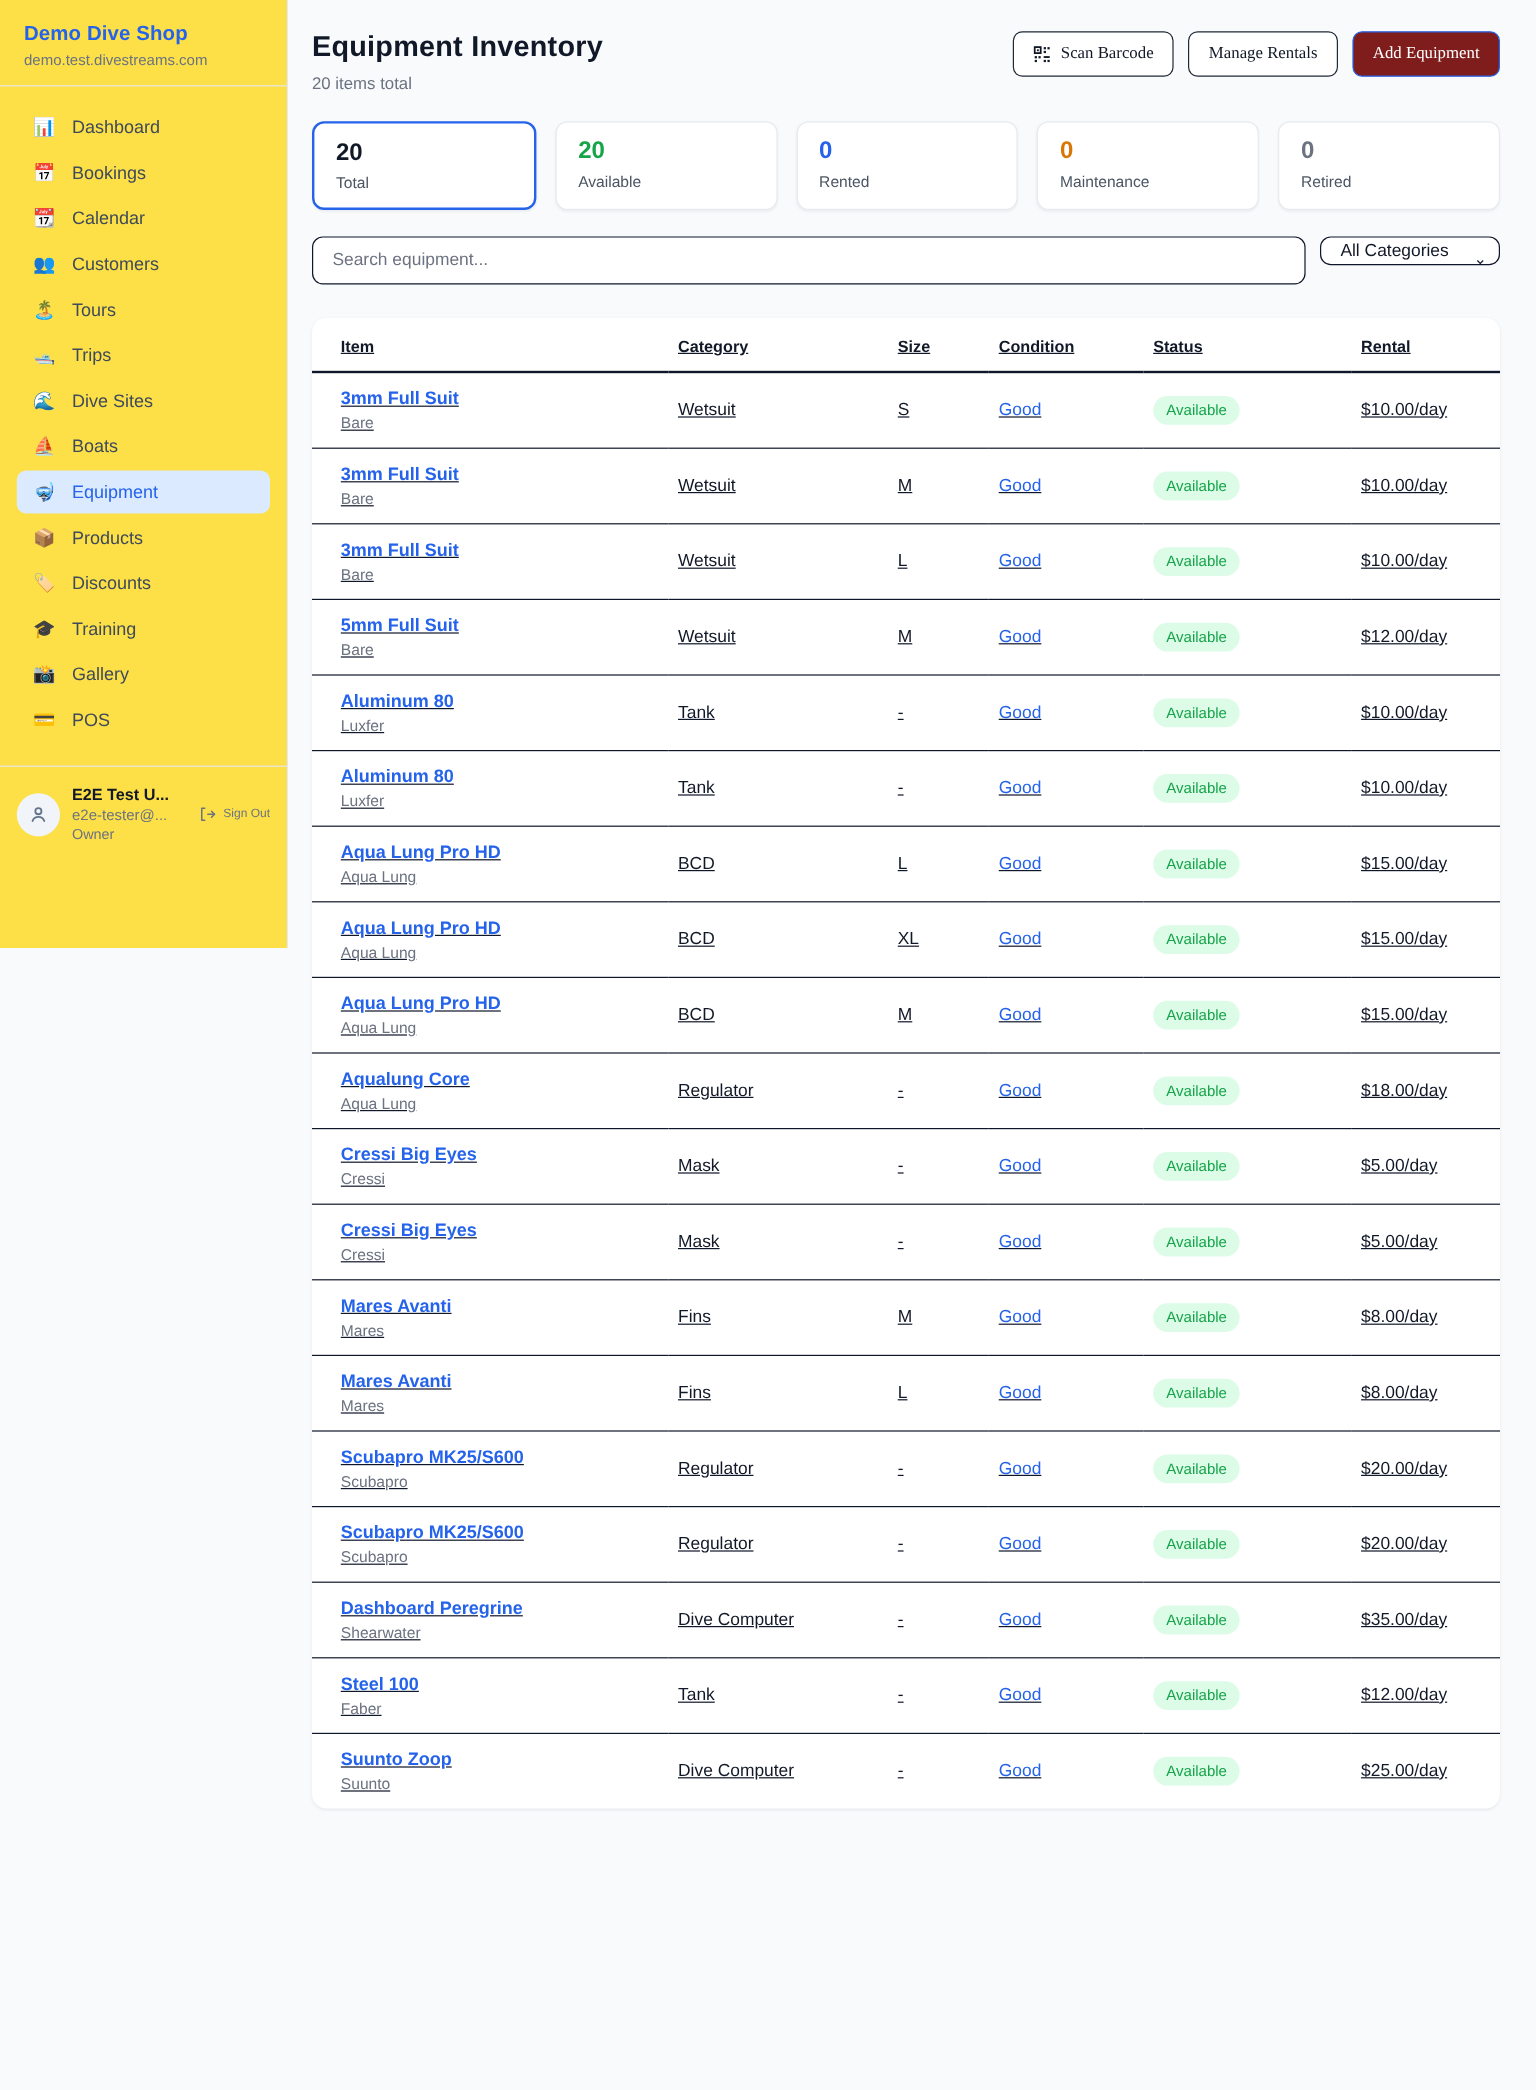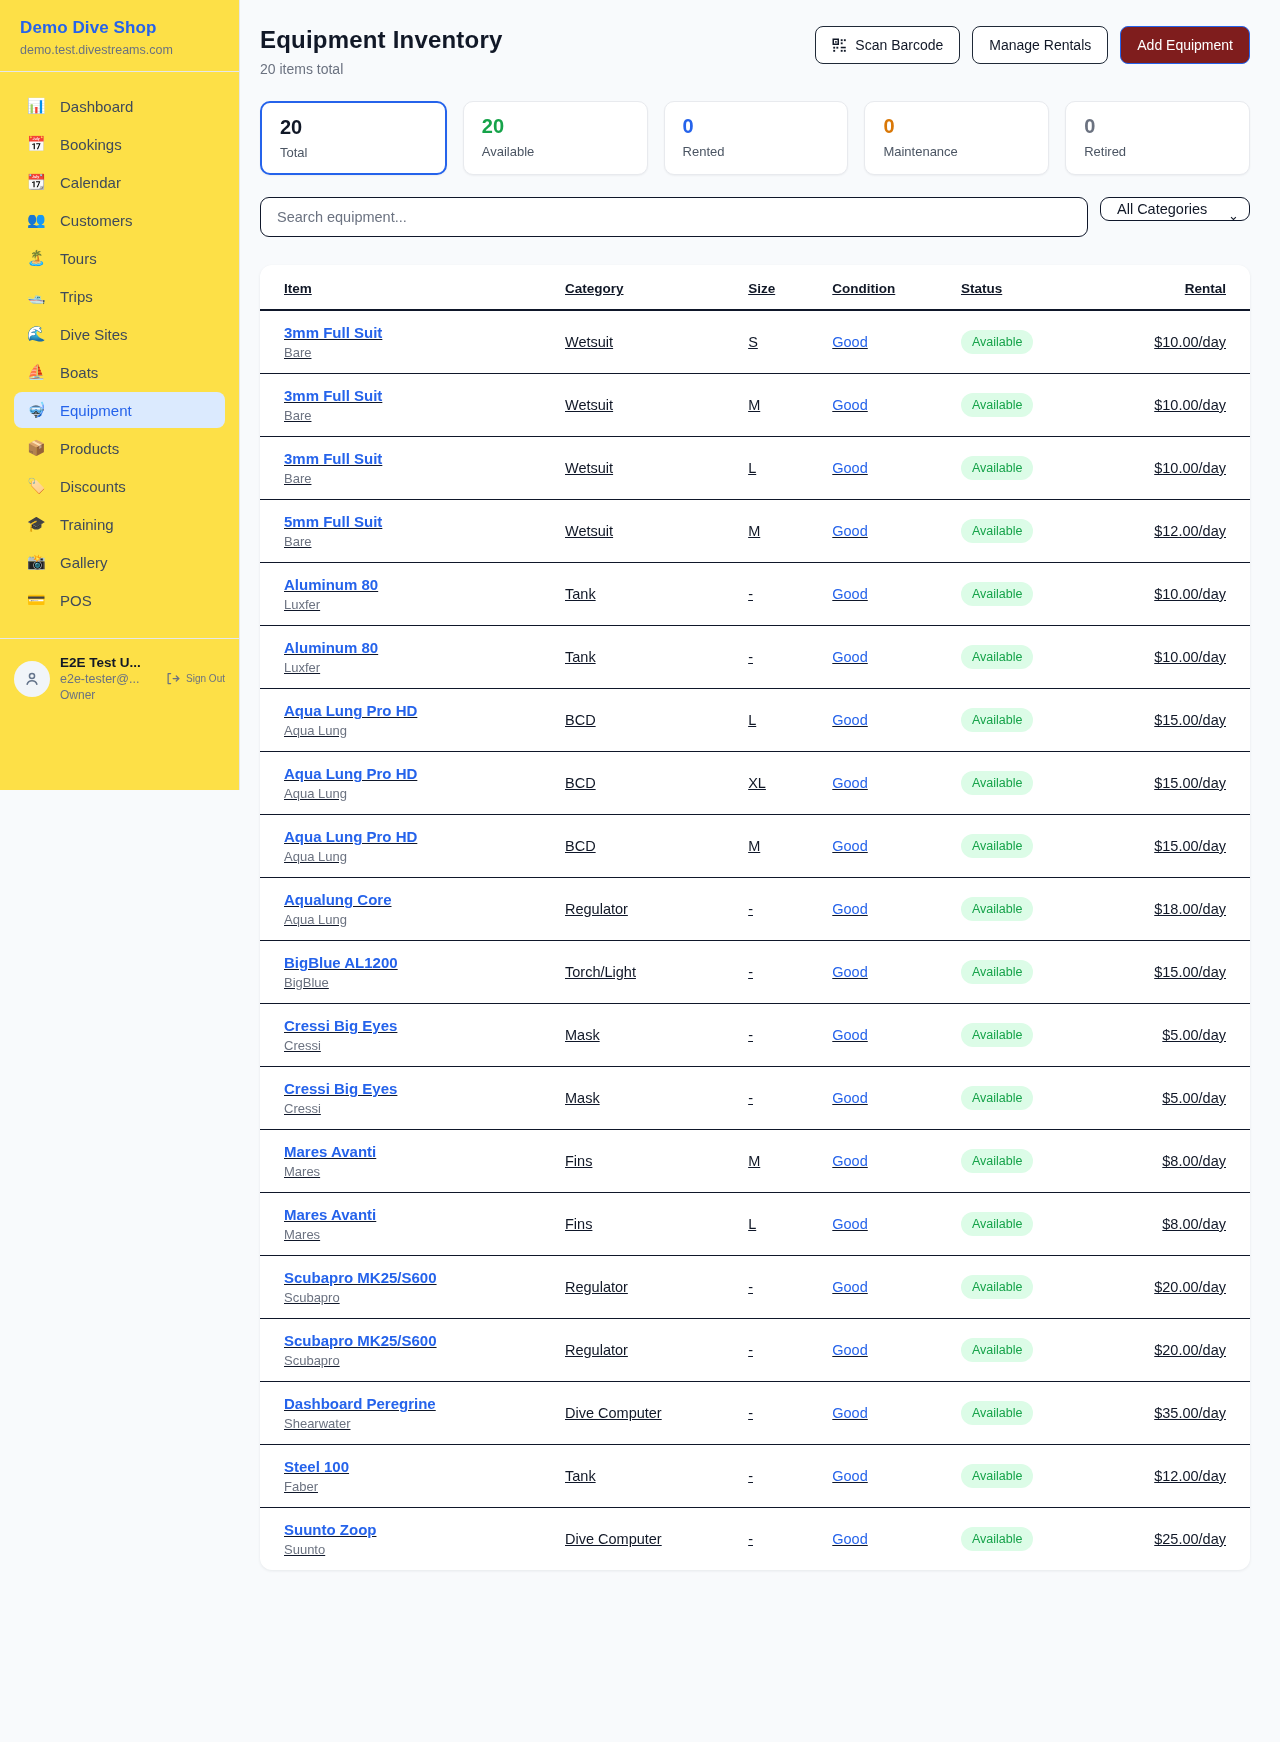--- a/index.html
+++ b/index.html
@@ -23,21 +23,21 @@
   .user-email { font-size:12.5px; color:#6b7280; margin-top:2px; white-space:nowrap; }
   .user-role { font-size:12px; color:#6b7280; margin-top:2px; }
   .signout { display:flex; align-items:center; gap:6px; color:#6b7280; font-size:10px; cursor:pointer; white-space:nowrap; }
 
   
   .main { flex:1; padding:26px 30px 34px 20px; }
   .page-header { display:flex; justify-content:space-between; align-items:flex-start; }
   .page-title { font-size:24px; font-weight:700; color:#111827; letter-spacing:.2px; }
   .page-subtitle { font-size:14px; color:#6b7280; margin-top:7px; }
   .header-actions { display:flex; gap:12px; align-items:center; }
-  .btn { font-family:Liberation Sans, sans-serif; font-size:14px; border-radius:8px; padding:10px 16px; cursor:pointer; display:flex; align-items:center; gap:8px; }
+  .btn { font-family:Liberation Serif, serif; font-size:14px; border-radius:8px; padding:10px 16px; cursor:pointer; display:flex; align-items:center; gap:8px; }
   .btn-outline { background:#ffffff; border:1px solid #1f2937; color:#111827; }
   .btn-primary { background:#7f1d1d; border:1px solid #2563eb; color:#ffffff; font-weight:500; }
 
   
   .stats-row { display:flex; gap:16px; margin-top:24px; }
   .stat-card { flex:1; background:#ffffff; border:1px solid #e8eaee; border-radius:10px; padding:13px 18px; box-shadow:0 1px 2px rgba(16,24,40,.05); }
   .stat-card.selected { border:2px solid #2563eb; }
   .stat-value { font-size:20px; font-weight:700; color:#111827; }
   .stat-label { font-size:13px; color:#4b5563; margin-top:6px; }
 
@@ -51,21 +51,21 @@
 
   
   .table-card { margin-top:28px; background:#ffffff; border-radius:12px; box-shadow:0 1px 3px rgba(16,24,40,.08); overflow:hidden; }
   table.equip { width:100%; border-collapse:collapse;text-decoration:underline; }
   .equip th { text-align:left; font-size:13.5px; font-weight:700; color:#111827; padding:16px 8px 13px 8px; border-bottom:2px solid #0f172a; }
   .equip th:first-child { padding-left:24px; width:30%; }
   .equip th.col-category { width:18.5%; }
   .equip th.col-size { width:8.5%; }
   .equip th.col-condition { width:13%; }
   .equip th.col-status { width:17.5%; }
-  .equip th.col-rental, .equip td.cell-rental { text-align:right; padding-right:24px; }
+  .equip th.col-rental, .equip td.cell-rental { text-align:left; padding-right:24px; }
   .equip td { padding:13px 8px; border-bottom:1px solid #0f172a; vertical-align:middle; font-size:14.5px; color:#111827; }
   .equip tr:last-child td { border-bottom:none; }
   .equip td:first-child { padding-left:24px; }
   .item-name { color:#2563eb; font-weight:600; font-size:15px; cursor:pointer; }
   .item-brand { color:#6b7280; font-size:13px; margin-top:4px; }
   .cond-link { color:#2563eb; cursor:pointer; }
   .status-pill { display:inline-block; background:#dcfce7; color:#16a34a; font-size:12.5px; padding:5px 11px; border-radius:999px; }
   .cell-rental { font-size:14.5px; color:#111827; }
 
   svg { display:block; }
@@ -418,35 +418,20 @@
         <td>-</td>
         <td>
           <span class="cond-link">Good</span>
         </td>
         <td>
           <span class="status-pill">Available</span>
         </td>
         <td class="cell-rental">$18.00/day</td>
       </tr>
 
-      <tr class="equip-row">
-        <td>
-          <div class="item-name">BigBlue AL1200</div>
-          <div class="item-brand">BigBlue</div>
-        </td>
-        <td>Torch/Light</td>
-        <td>-</td>
-        <td>
-          <span class="cond-link">Good</span>
-        </td>
-        <td>
-          <span class="status-pill">Available</span>
-        </td>
-        <td class="cell-rental">$15.00/day</td>
-      </tr>
 
       <tr class="equip-row">
         <td>
           <div class="item-name">Cressi Big Eyes</div>
           <div class="item-brand">Cressi</div>
         </td>
         <td>Mask</td>
         <td>-</td>
         <td>
           <span class="cond-link">Good</span>

